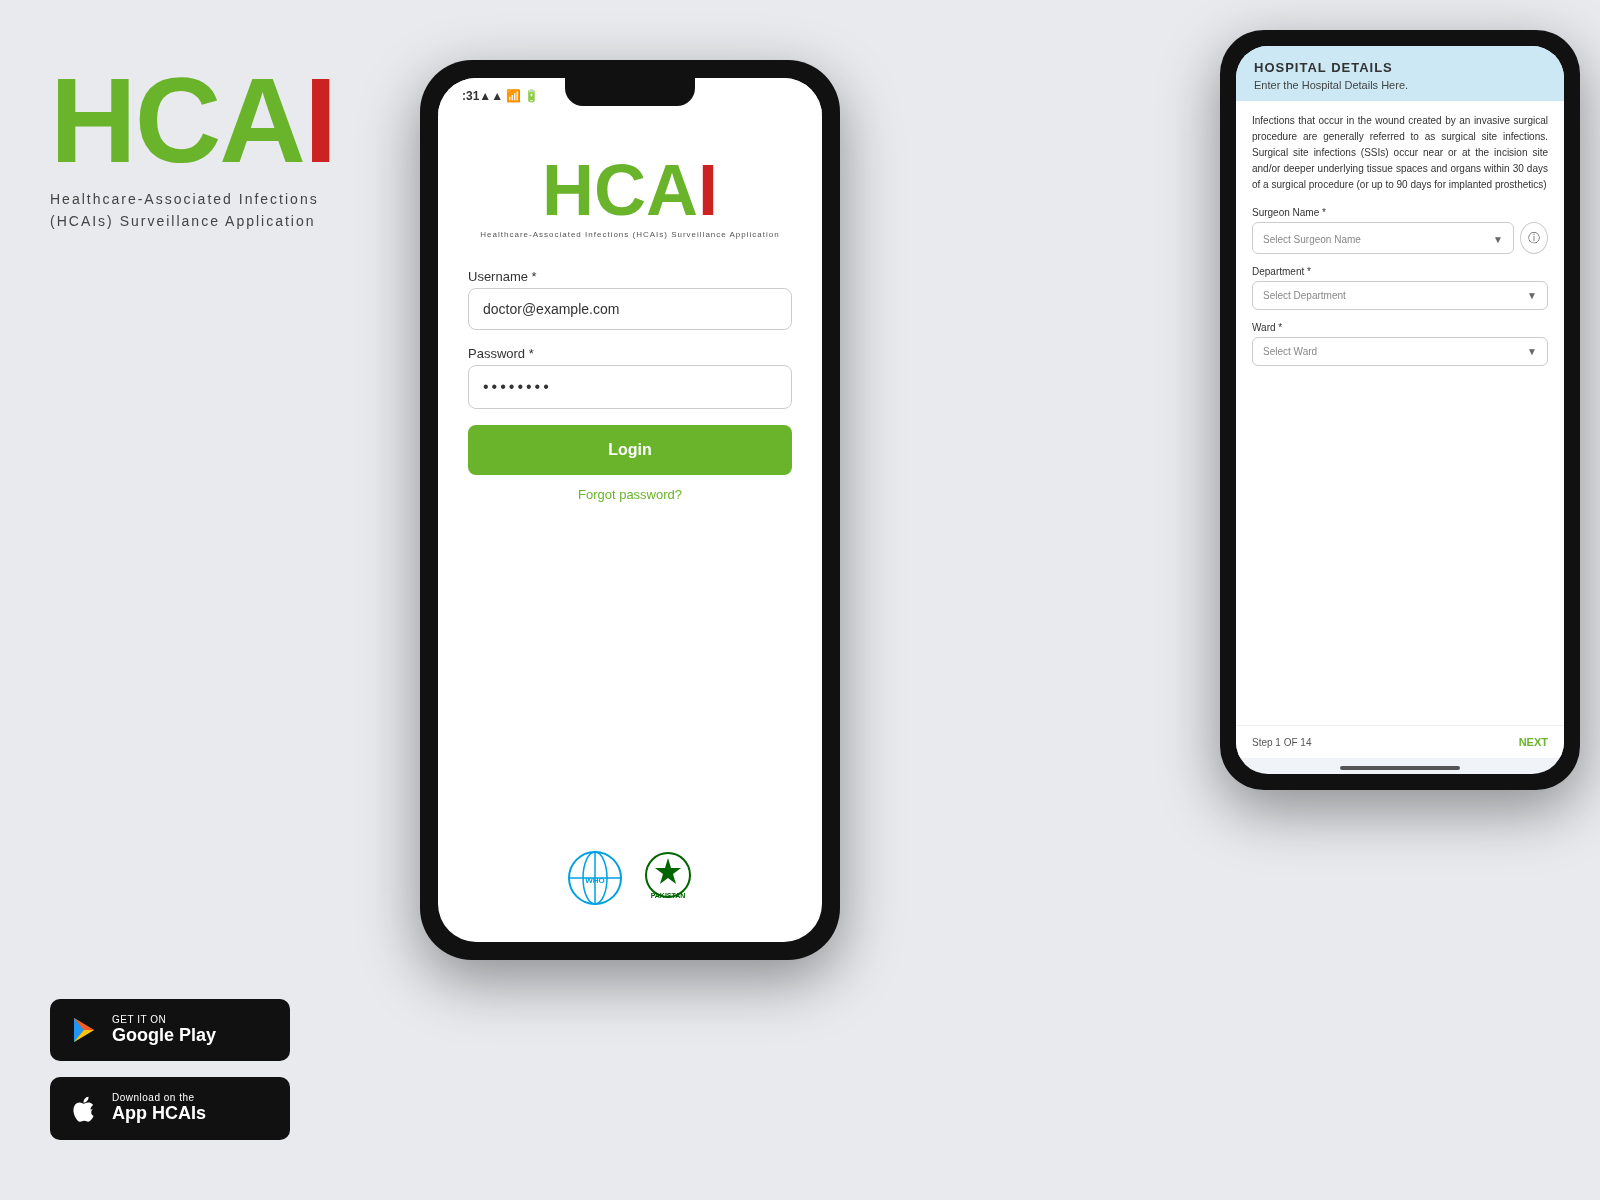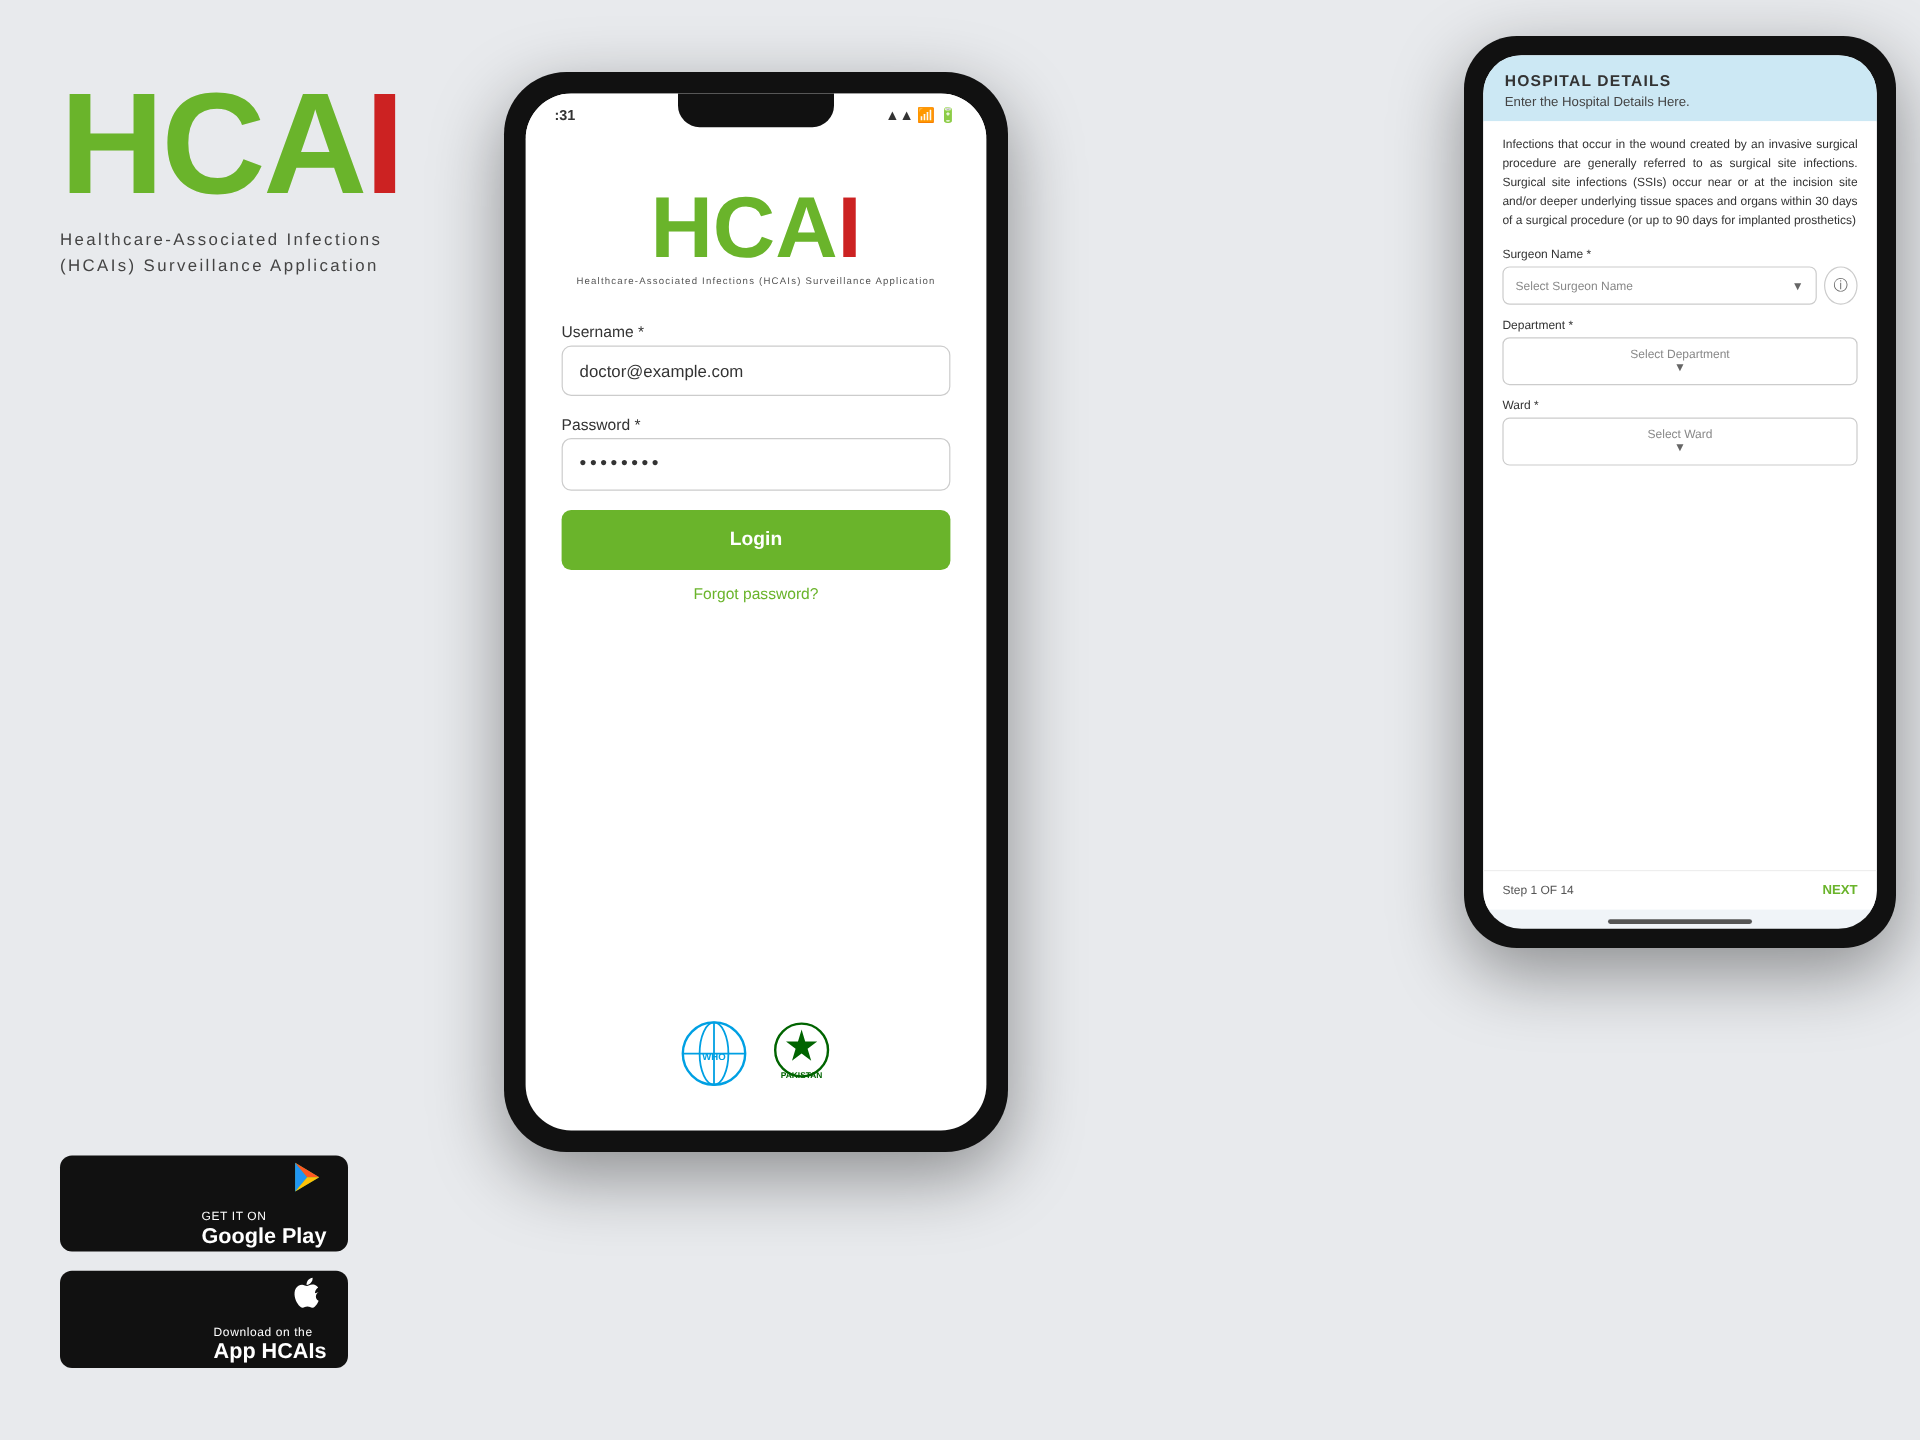--- a/index.html
+++ b/index.html
@@ -59,29 +59,28 @@
       position: absolute;
       bottom: 60px;
       left: 50px;
       display: flex;
       flex-direction: column;
       gap: 16px;
     }
 
     .store-btn {
       display: flex;
-      align-items: flex-end;
+      align-items: center;
       background: #111;
       border-radius: 10px;
-      padding: 2px 18px;
+      padding: 15px 18px;
       width: 240px;
       cursor: pointer;
       gap: 12px;
       text-decoration: none;
-      flex-direction: column;
     }
 
     .store-btn-icon {
       width: 32px;
       height: 32px;
       display: flex;
       align-items: center;
       justify-content: center;
       flex-shrink: 0;
     }
@@ -142,21 +141,21 @@
       background: #111;
       border-radius: 0 0 18px 18px;
       z-index: 10;
     }
 
     .phone-status-bar {
       height: 36px;
       background: #fff;
       display: flex;
       align-items: center;
-      justify-content: space-between;
+      justify-content: flex-start;
       padding: 0 24px;
       font-size: 12px;
       font-weight: 600;
       color: #333;
       flex-shrink: 0;
     }
 
     .phone-content {
       flex: 1;
       display: flex;
@@ -350,21 +349,20 @@
       width: 100%;
       border: 1px solid #ccc;
       border-radius: 6px;
       padding: 8px 10px;
       font-size: 10px;
       color: #888;
       background: #fff;
       display: flex;
       align-items: center;
       justify-content: space-between;
-      flex-direction: column;
     }
 
     .form-select-with-info {
       display: flex;
       gap: 6px;
     }
 
     .form-select-main {
       flex: 1;
       border: 1px solid #ccc;

